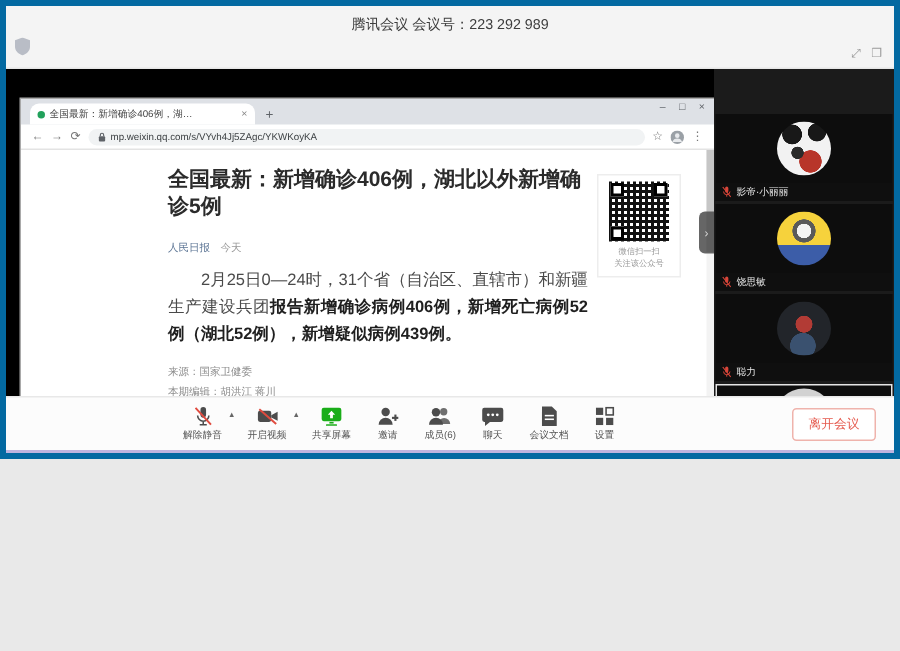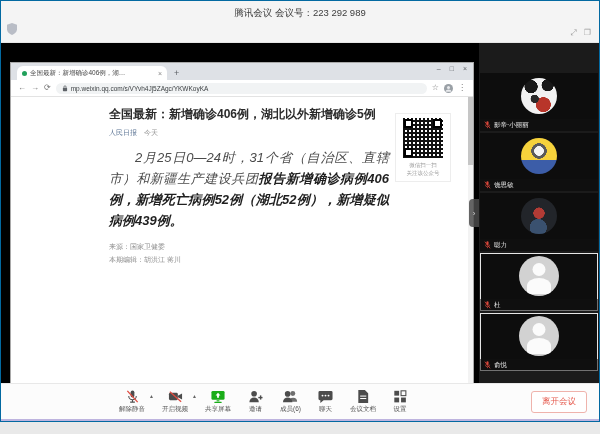--- a/index.html
+++ b/index.html
@@ -1,17 +1,17 @@
 <!DOCTYPE html>
 <html><head>
 <meta charset="utf-8">
 <style>
   * { margin:0; padding:0; box-sizing:border-box; }
   html,body { width:600px; height:434px; overflow:hidden; font-family:"Liberation Sans","DejaVu Sans",sans-serif; background:#e9e9e9; }
-  .app { width:600px; height:422px; display:flex; flex-direction:column; background:#fff; border:1px solid #0369a1; }
+  .app { width:600px; height:306px; display:flex; flex-direction:column; background:#fff; border:4px solid #0369a1; }
 
   
   .titlebar { height:42px; flex:none; background:#f4f4f4; position:relative; border-bottom:1px solid #e6e6e6; }
   .titlebar .title { position:absolute; top:6px; left:0; right:0; text-align:center; font-size:9.5px; color:#3c3c3c; }
   .shield-wrap { position:absolute; left:6px; bottom:3px; }
   .hdr-icons { position:absolute; right:8px; bottom:4px; display:flex; gap:7px; color:#9a9a9a; font-size:8px; }
 
   
   .content { flex:1; background:#000; position:relative; overflow:hidden; }
 
@@ -27,25 +27,25 @@
   .urlbar { height:17px; flex:none; background:#fff; border-bottom:1px solid #e3e3e3; display:flex; align-items:center; gap:5px; padding:0 7px; }
   .nav { color:#777; font-size:8px; line-height:1; }
   .omnibox { flex:1; height:11px; background:#f1f3f4; border-radius:7px; display:flex; align-items:center; gap:3px; padding:0 6px; font-size:6.5px; color:#3c4043; overflow:hidden; }
   .omni-url { white-space:nowrap; }
   .page { flex:1; position:relative; overflow:hidden; background:#fff; }
   .page-scrollbar { position:absolute; right:0; top:0; width:5px; bottom:0; background:#f3f3f3; }
   .page-thumb { width:5px; height:68px; background:#c6c6c6; }
 
   
   .article { position:absolute; left:98px; right:84px; top:10px; }
-  .art-title { font-size:12px; color:#2b2b2b; font-weight:600; line-height:1.3; margin-bottom:5px; }
+  .art-title { font-size:14px; color:#2b2b2b; font-weight:600; line-height:1.3; margin-bottom:14px; }
   .byline { font-size:7px; margin-bottom:9px; }
   .byline .src { color:#5b7494; margin-right:5px; }
   .byline .time { color:#9a9a9a; }
-  .para { font-size:13px; line-height:1.62; color:#4a4a4a; text-align:justify; text-indent:2em; margin-bottom:6px;font-style:italic; }
+  .para { font-size:11px; line-height:1.62; color:#4a4a4a; text-align:justify; text-indent:2em; margin-bottom:6px; }
   .para b { color:#1f1f1f; }
   .art-footer { font-size:7px; color:#8c8c8c; line-height:1.9; margin-top:9px; }
 
   
   .qr-box { position:absolute; right:22px; top:16px; width:56px; border:1px solid #ededed; background:#fff; padding:4px 2px 3px; text-align:center; }
   .qr-img { width:40px; height:40px; margin:0 auto 3px; position:relative; background:
       repeating-linear-gradient(0deg,#111 0 2px,transparent 2px 4px),
       repeating-linear-gradient(90deg,#111 0 2px,#fff 2px 4px); }
   .qr-img i { position:absolute; width:9px; height:9px; background:#fff; border:2px solid #000; }
   .qr-img i:nth-child(1){ left:1px; top:1px; } .qr-img i:nth-child(2){ right:1px; top:1px; } .qr-img i:nth-child(3){ left:1px; bottom:1px; }

